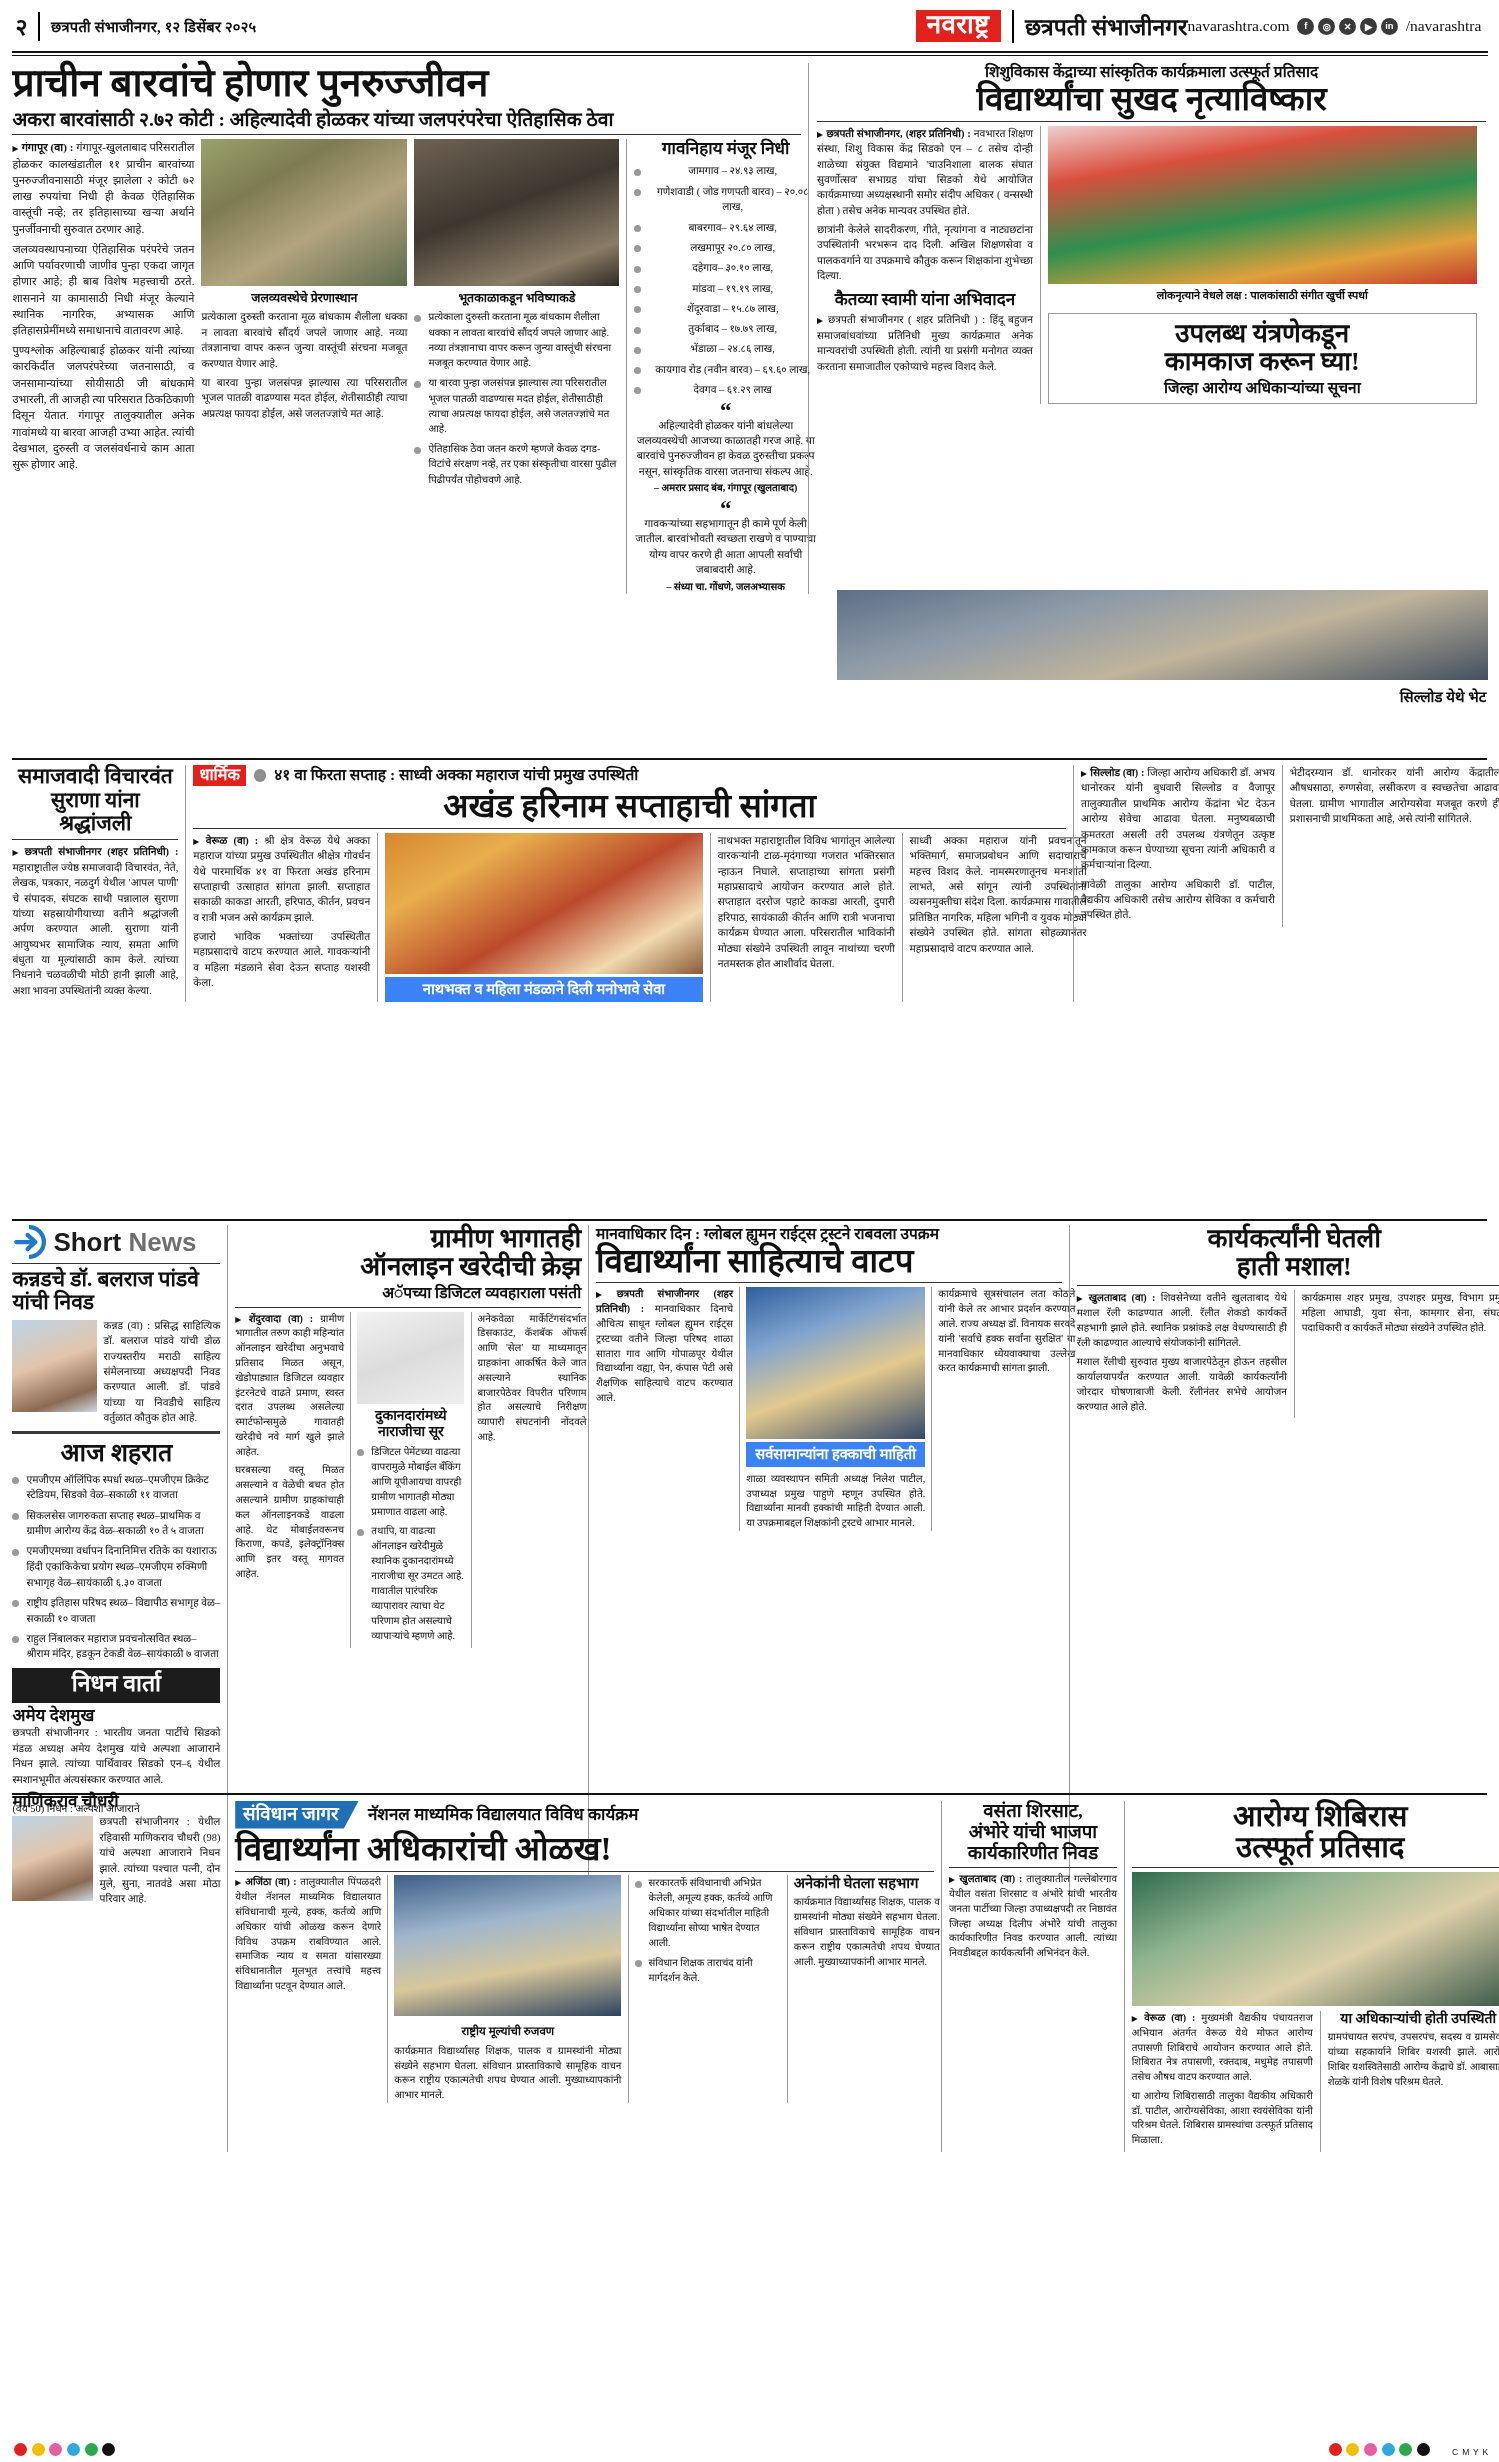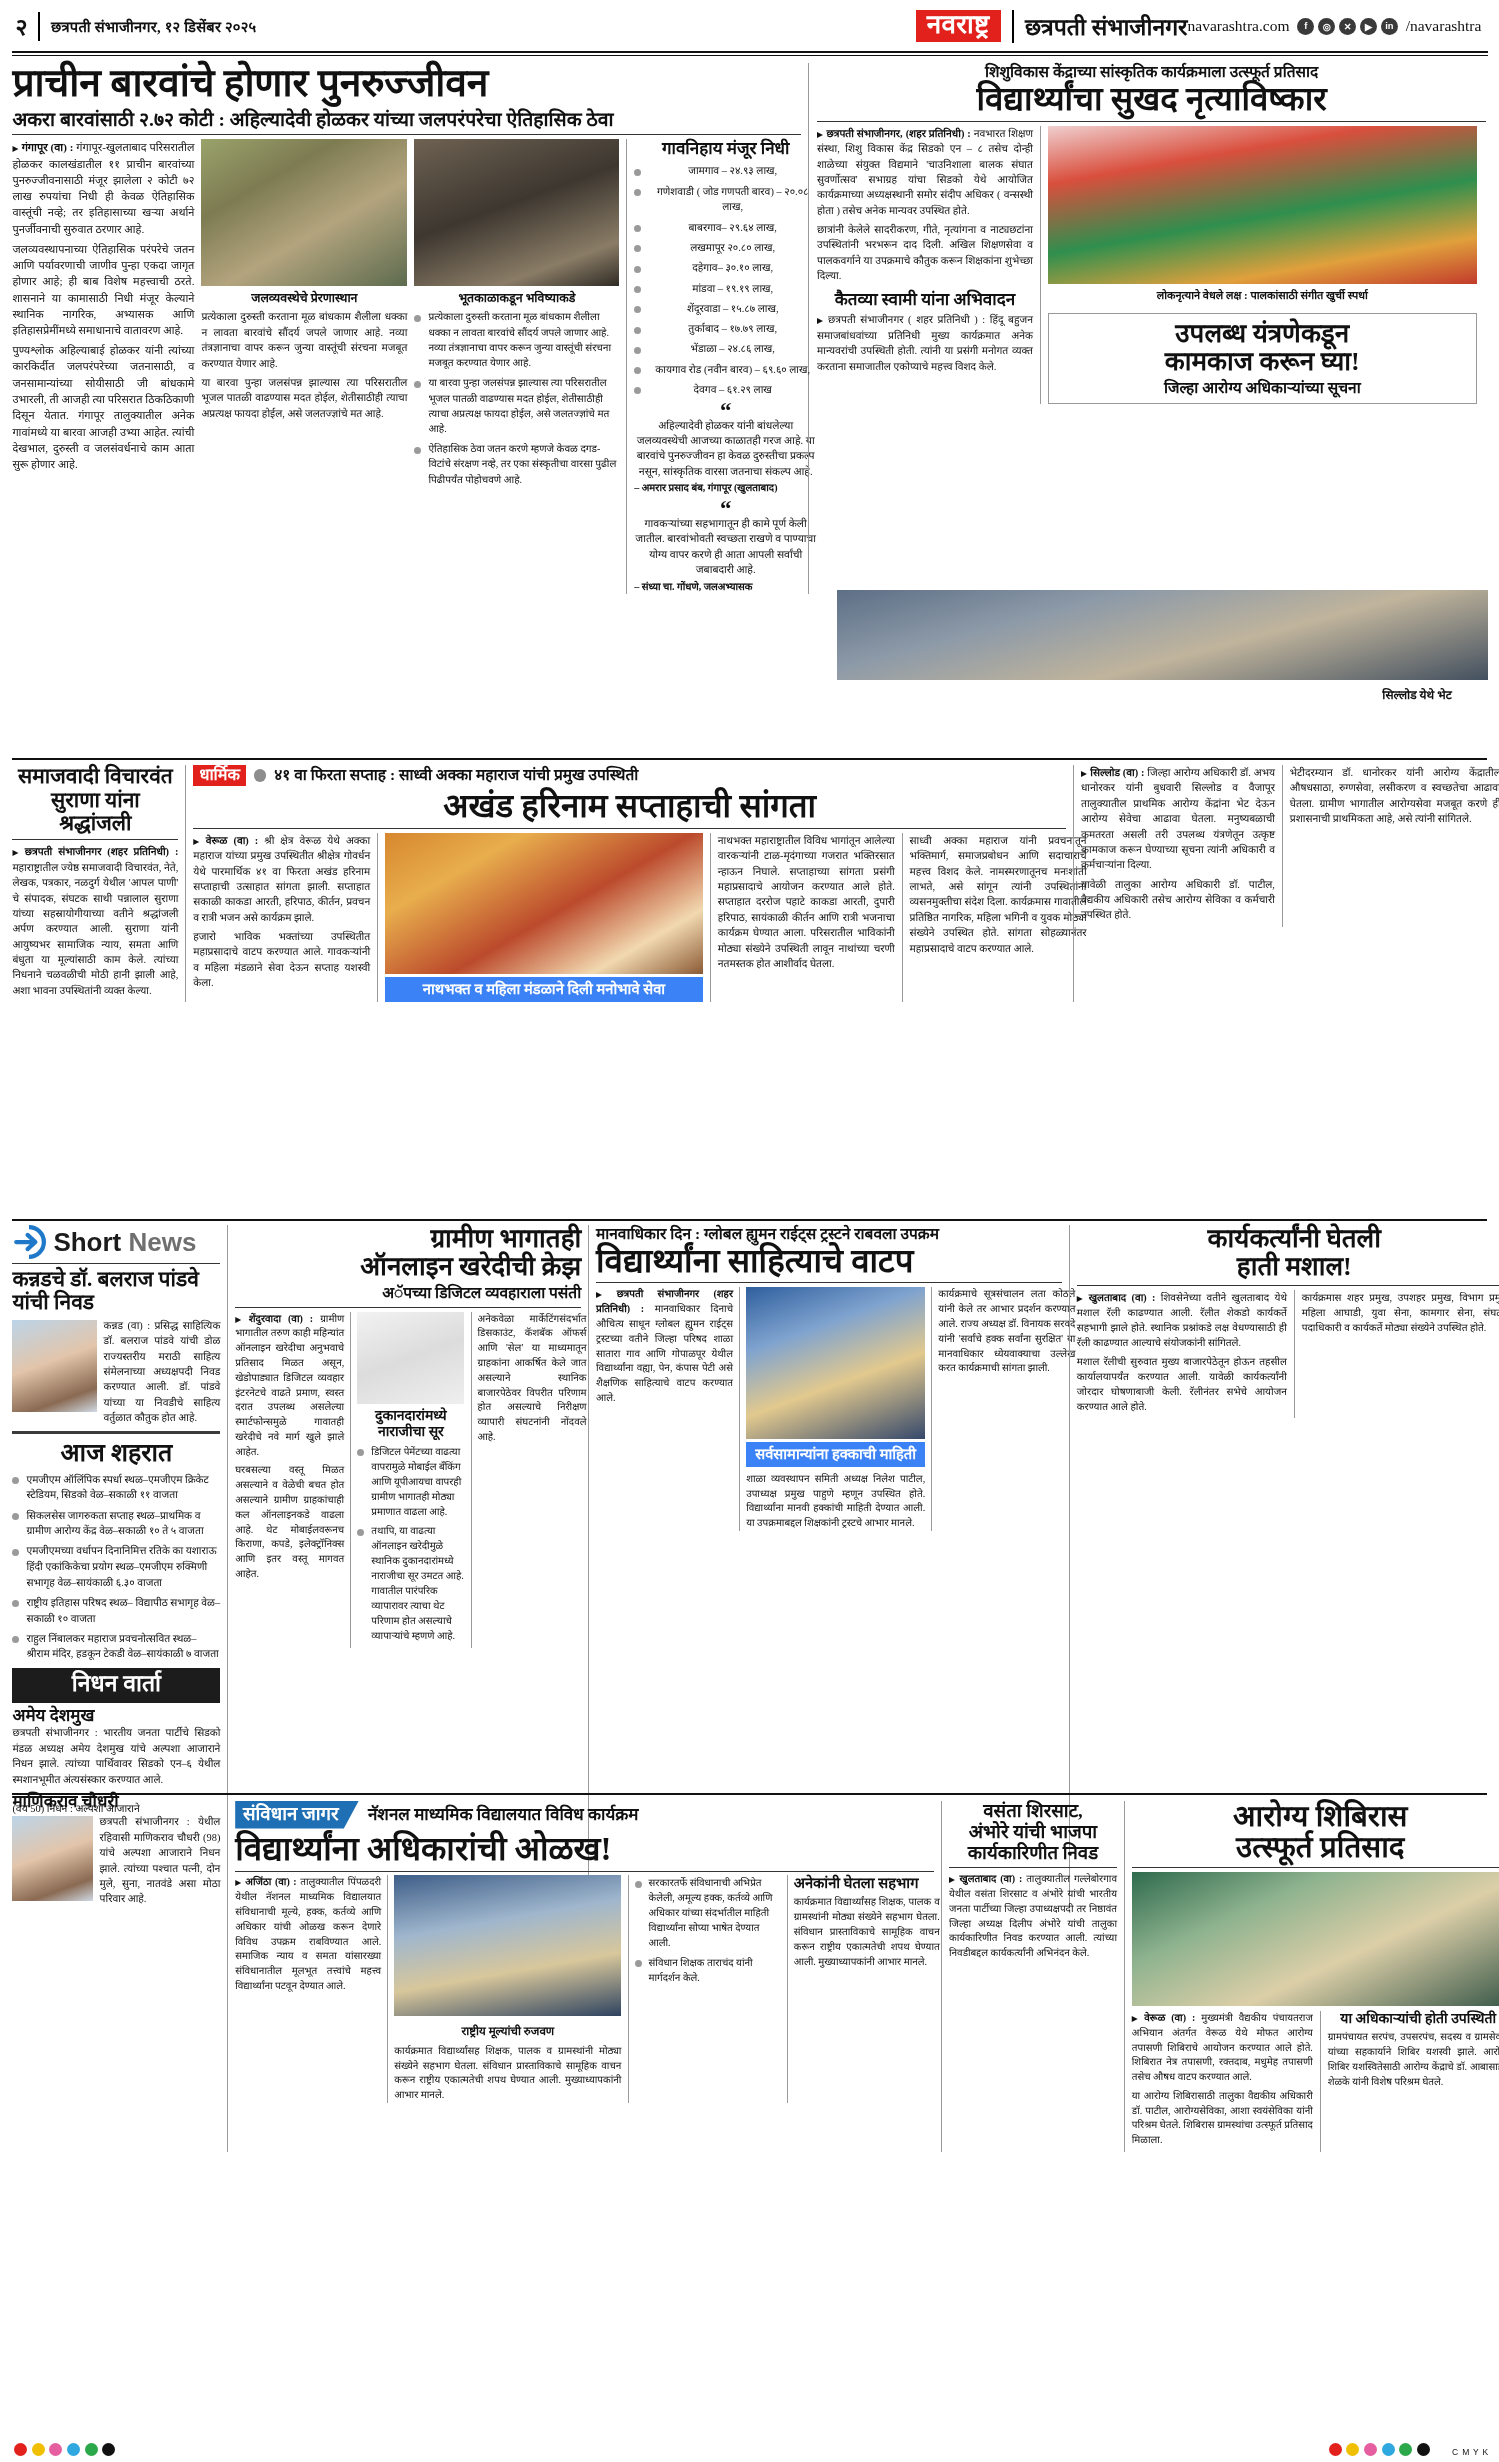--- a/index.html
+++ b/index.html
@@ -75,21 +75,21 @@
   .bullets li:before{
     content:""; position:absolute; left:0; top:5.4px; width:7px;height:7px;
     border-radius:50%; background:#9a9a9a;
   }
   .bullets.bl-left li{ text-align:left; }
 
   .tri:before{ content:"\25B6"; font-size:7.8px; margin-right:3.1px; color:#111; }
 
   .quote-blk{ font-size:10.6px; line-height:1.45; text-align:center; }
   .qmark{ font-size:23px; font-weight:700; line-height:.6; }
-  .qattr{ font-size:10px; font-weight:700; text-align:left; margin-top:2.3px; }
+  .qattr{ font-size:10px; font-weight:700; text-align:center; margin-top:2.3px; }
 
   .tag-red{
     display:inline-block; background:#e2211c; color:#fff; font-weight:700;
     font-size:16.3px; padding:0.8px 6.2px 2.3px 6.2px; line-height:1.1;
   }
   .tag-blue-skew{
     display:inline-block; background:#1f6fb5; color:#fff; font-weight:700;
     font-size:18.6px; padding:2.3px 20px 3.9px 7.8px; line-height:1.15;
     clip-path:polygon(0 0,100% 0,88% 100%,0 100%);
   }
@@ -249,21 +249,21 @@
         </div>
       </div>
     </div>
   </div>
 
   <div style="position:absolute;left:837px;top:590px;width:651px;">
     <div class="photo p4" style="height:90px;"></div>
     <div style="display:grid;grid-template-columns:1fr 0.8px 180px;gap:7px;margin-top:3.1px;">
       <div></div>
         <div></div>
-      <div class="cap-plain" style="font-size:12px;text-align:center;margin-left:38px;">सिल्लोड येथे भेट</div>
+      <div class="cap-plain" style="font-size:15px;text-align:right;margin-left:38px;">सिल्लोड येथे भेट</div>
     </div>
   </div>
 
   <div class="rule-thick" style="position:absolute;left:12.4px;top:755px;width:1475px;"></div>
 
   <div style="position:absolute;left:12.4px;top:765px;width:1475px;display:grid;grid-template-columns:166px 0.8px 873px 0.8px 419px;gap:7px;">
 
     <div>
       <div class="hl-md center">समाजवादी विचारवंत</div>
       <div class="hl-md center">सुराणा यांना श्रद्धांजली</div>

